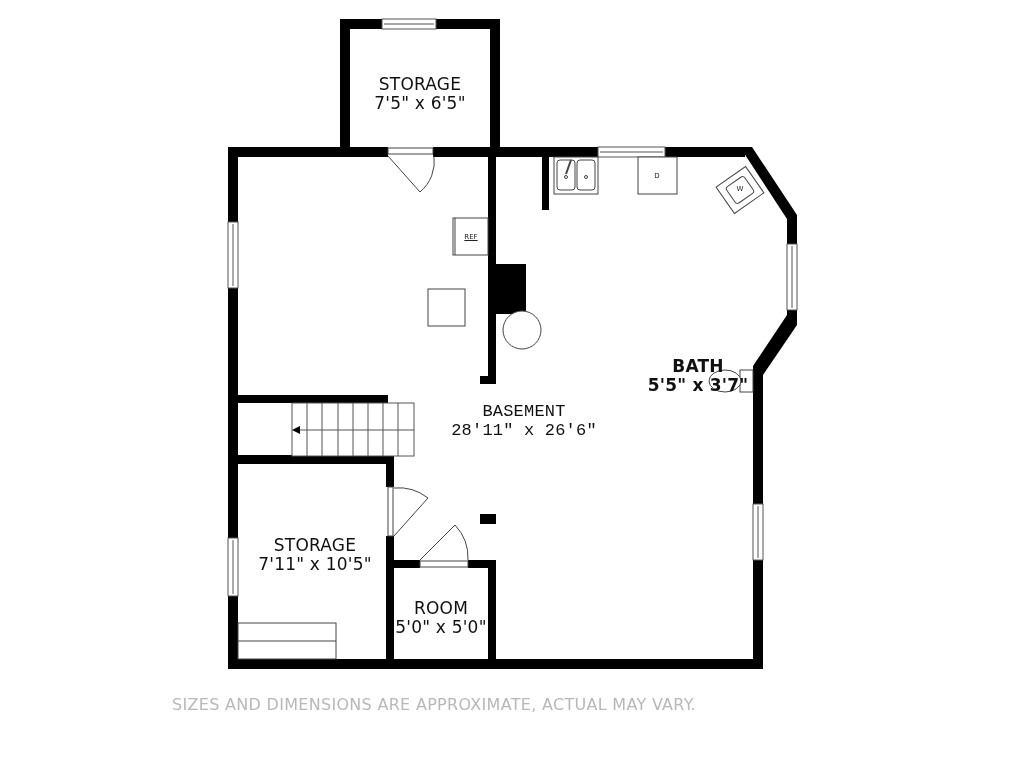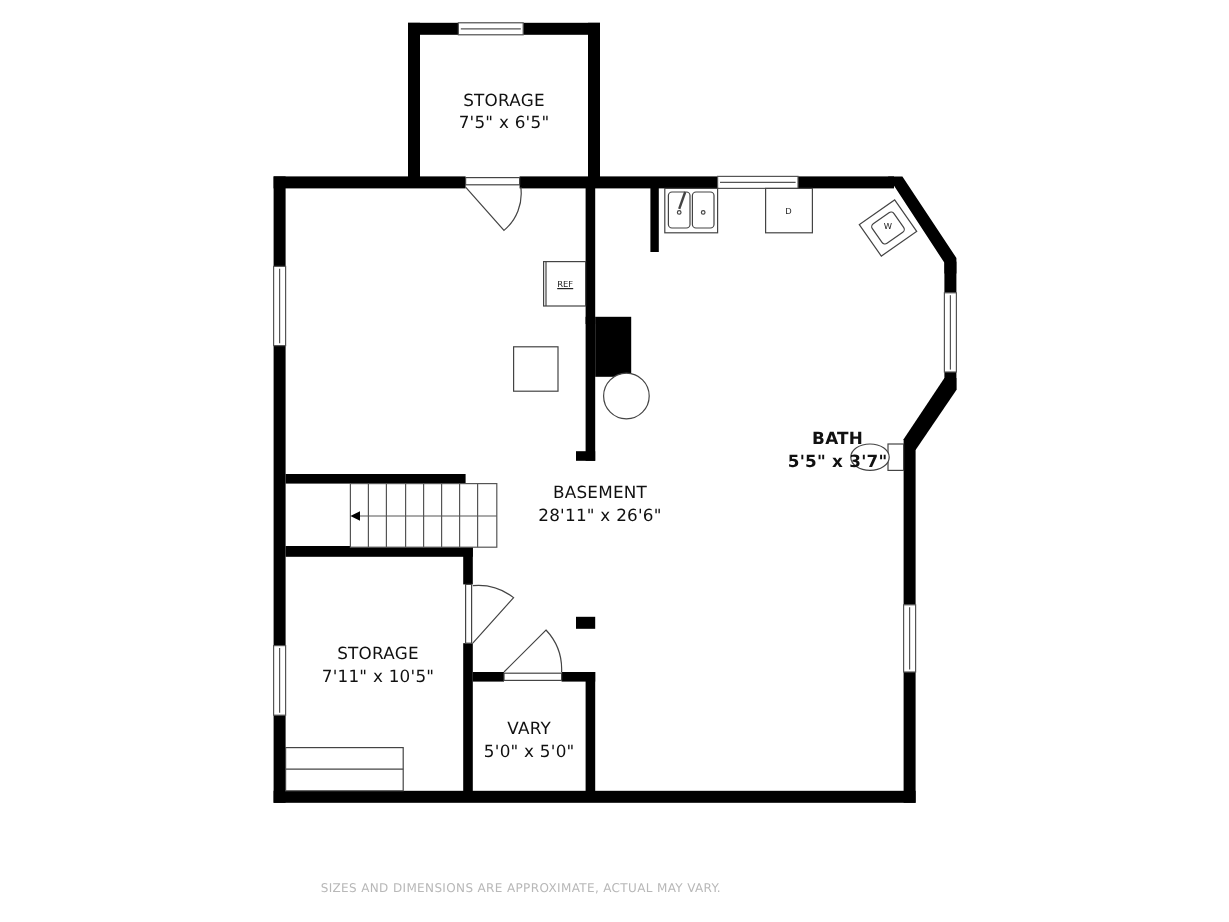--- a/index.html
+++ b/index.html
@@ -1,21 +1,21 @@
 <!DOCTYPE html>
 <html><head>
 <meta charset="utf-8">
 <style>
   html, body { margin:0; padding:0; background:#ffffff; }
   body { width:1024px; height:768px; position:relative; overflow:hidden; font-family:"DejaVu Sans", sans-serif; }
   #plan { position:absolute; left:0; top:0; }
-  .label { position:absolute; text-align:center; color:#111; font-size:14px; line-height:19px; white-space:nowrap; transform:translateX(-50%); }
+  .label { position:absolute; text-align:center; color:#111; font-size:17px; line-height:19px; white-space:nowrap; transform:translateX(-50%); }
   .label div { letter-spacing:0.2px; }
   .fixture-text { position:absolute; font-size:7px; color:#222; transform:translate(-50%,-50%); }
-  #disclaimer { position:absolute; left:0; width:868px; top:735px; text-align:center; font-size:10px; color:#b8b8b8; letter-spacing:0.3px; }
+  #disclaimer { position:absolute; left:0; width:868px; top:695px; text-align:center; font-size:16px; color:#b8b8b8; letter-spacing:0.3px; }
 </style>
 </head>
 <body>
 
 <svg id="plan" width="1024" height="768" viewBox="0 0 1024 768" xmlns="http://www.w3.org/2000/svg">
 
   <g fill="#000">
 
     <rect x="340" y="19" width="10" height="136"></rect>
     <rect x="340" y="19" width="160" height="10"></rect>
@@ -135,33 +135,33 @@
 
 <div class="fixture-text" style="left:471px;top:237px;text-decoration:underline;">REF</div>
 <div class="fixture-text" style="left:657px;top:176px;">D</div>
 <div class="fixture-text" style="left:740px;top:189px;">W</div>
 
 <div class="label" style="left:420px;top:75px;">
   <div>STORAGE</div>
   <div>7'5" x 6'5"</div>
 </div>
 
-<div class="label" style="left:500px;top:402px;">
+<div class="label" style="left:524px;top:402px;font-family:Liberation Mono, monospace;">
   <div>BASEMENT</div>
   <div>28'11" x 26'6"</div>
 </div>
 
 <div class="label" style="left:698px;top:357px;font-weight:bold;">
   <div>BATH</div>
   <div>5'5" x 3'7"</div>
 </div>
 
 <div class="label" style="left:315px;top:536px;">
   <div>STORAGE</div>
   <div>7'11" x 10'5"</div>
 </div>
 
 <div class="label" style="left:441px;top:599px;">
-  <div>VARY</div>
+  <div>ROOM</div>
   <div>5'0" x 5'0"</div>
 </div>
 
 <div id="disclaimer">SIZES AND DIMENSIONS ARE APPROXIMATE, ACTUAL MAY VARY.</div>
 
 </body></html>

